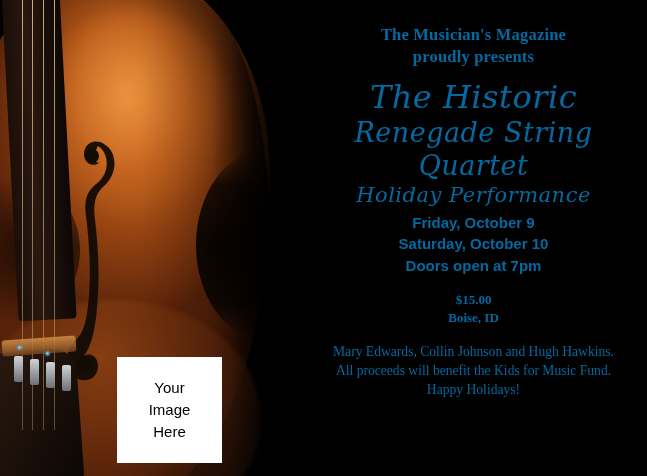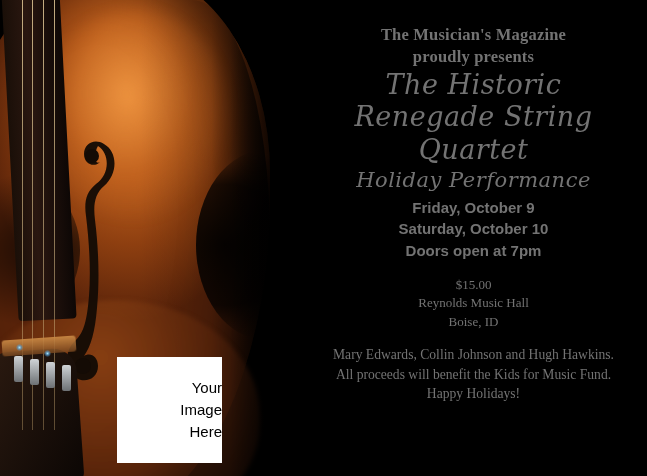--- a/index.html
+++ b/index.html
@@ -182,56 +182,57 @@
   #image-placeholder {
     position: absolute;
     left: 117px;
     top: 357px;
     width: 105px;
     height: 106px;
     background: #ffffff;
     z-index: 60;
     display: flex;
     flex-direction: column;
-    align-items: flex-end;
+    align-items: center;
     justify-content: center;
     color: #000;
     font-family: "Liberation Sans", sans-serif;
     font-size: 15px;
     line-height: 1.45;
   }
   #image-placeholder span { display: block; }
 
   
   #text-panel {
     position: absolute;
     left: 300px;
     top: 0;
     width: 347px;
     height: 476px;
-    color: #737373;
+    color: #0369a1;
     text-align: center;
     z-index: 50;
   }
   .magazine {
     margin-top: 24px;
     font-family: "Liberation Serif", serif;
     font-weight: bold;
     font-size: 16.5px;
     line-height: 1.35;
     letter-spacing: 0.2px;
   }
   .script {
     font-family: "DejaVu Serif", serif;
     font-style: italic;
     font-weight: normal;
     letter-spacing: 0.5px;
   }
   .title1 {
-    font-size: 27px;
+    margin-top: 9px;
+    font-size: 32px;
     line-height: 1.22;
   }
   .title2 {
     font-size: 27px;
     line-height: 1.22;
   }
   .subtitle {
     margin-top: 0;
     font-size: 21px;
     line-height: 1.25;
@@ -239,21 +240,21 @@
   .dates {
     margin-top: 3px;
     font-family: Liberation Sans, sans-serif;
     font-weight: bold;
     font-size: 15px;
     line-height: 1.45;
   }
   .details {
     margin-top: 14px;
     font-family: "Liberation Serif", serif;
-    font-weight: normal;
+    font-weight: bold;
     font-size: 13px;
     line-height: 1.42;
   }
   .blurb {
     margin-top: 14px;
     font-family: "Liberation Serif", serif;
     font-size: 13.6px;
     line-height: 1.42;
     padding: 0 8px;
   }
@@ -322,21 +323,20 @@
     <div class="script subtitle">Holiday Performance</div>
 
     <div class="dates">
       <div>Friday, October 9</div>
       <div>Saturday, October 10</div>
       <div>Doors open at 7pm</div>
     </div>
 
     <div class="details">
       <div>$15.00</div>
-      <div>Reynolds Music Hall</div>
       <div>Boise, ID</div>
     </div>
 
     <div class="blurb">
       <div>Mary Edwards, Collin Johnson and Hugh Hawkins.</div>
       <div>All proceeds will benefit the Kids for Music Fund.</div>
       <div>Happy Holidays!</div>
 
     </div>
 

